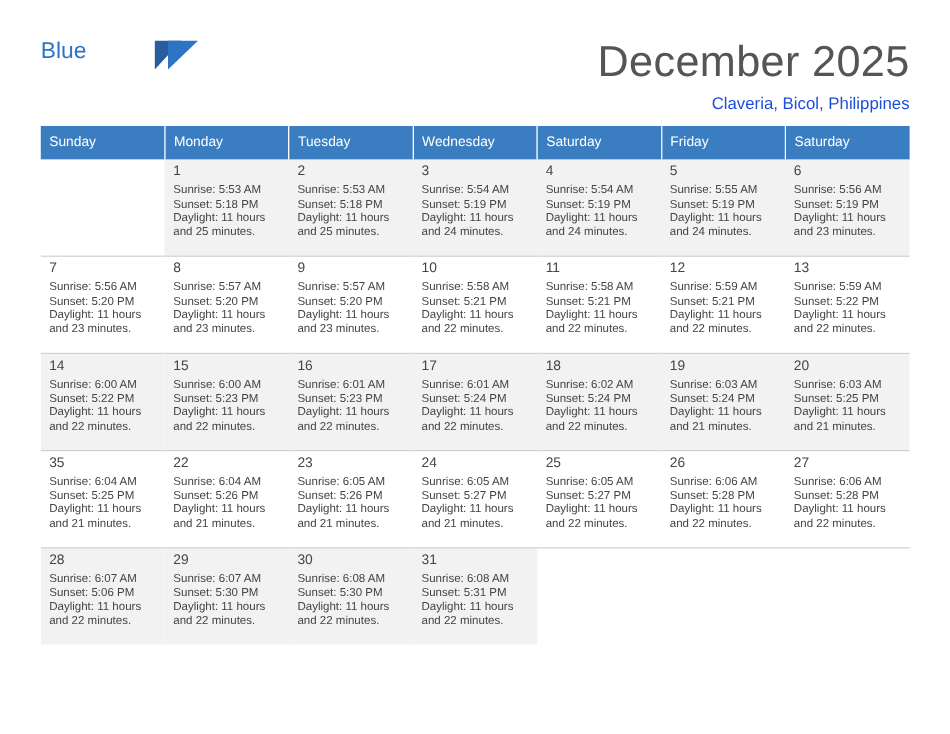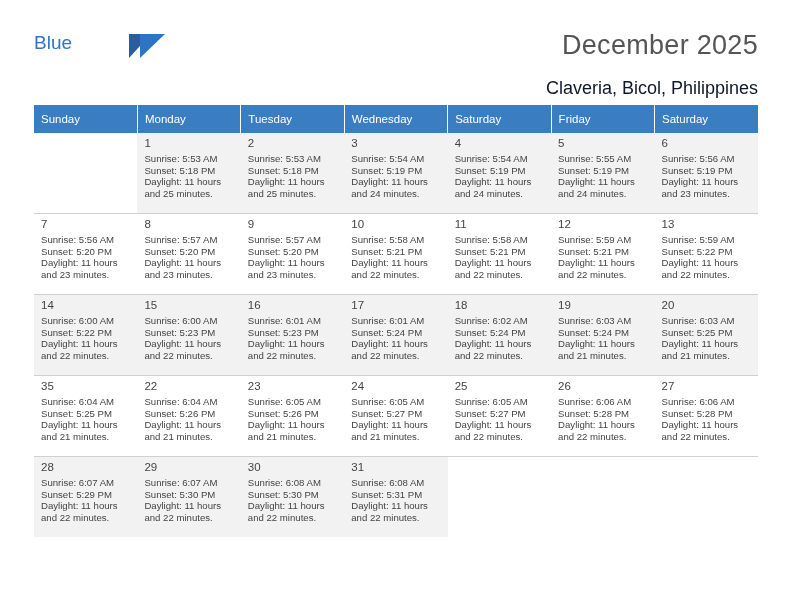--- a/index.html
+++ b/index.html
@@ -68,32 +68,32 @@
     top: 0;
     width: 0;
     height: 0;
     border-left: 25px solid #2e74c4;
     border-bottom: 24px solid transparent;
   }
   .title {
     position: absolute;
     right: 0;
     top: 30px;
-    font-size: 27px;
+    font-size: 36px;
     color: #555555;
     font-weight: normal;
     letter-spacing: 0.3px;
     text-align: right;
   }
   .subtitle {
     position: absolute;
     right: 0;
     top: 78px;
-    font-size: 18px;
-    color: #0f172a;
+    font-size: 14px;
+    color: #1d4ed8;
   }
 
   
   .calendar {
     position: absolute;
     left: 34px;
     top: 105px;
     width: 724px;
     border-collapse: collapse;
     table-layout: fixed;
@@ -434,21 +434,21 @@
               <div class="evt">Daylight: 11 hours</div>
               <div class="evt">and 22 minutes.</div>
             </div>
           </td>
         </tr>
         <tr class="band-shaded rowline">
           <td>
             <div class="cell">
               <div class="daynum">28</div>
               <div class="evt">Sunrise: 6:07 AM</div>
-              <div class="evt">Sunset: 5:29 PM</div>
+              <div class="evt">Sunset: 5:06 PM</div>
               <div class="evt">Daylight: 11 hours</div>
               <div class="evt">and 22 minutes.</div>
             </div>
           </td>
           <td>
             <div class="cell">
               <div class="daynum">29</div>
               <div class="evt">Sunrise: 6:07 AM</div>
               <div class="evt">Sunset: 5:30 PM</div>
               <div class="evt">Daylight: 11 hours</div>

